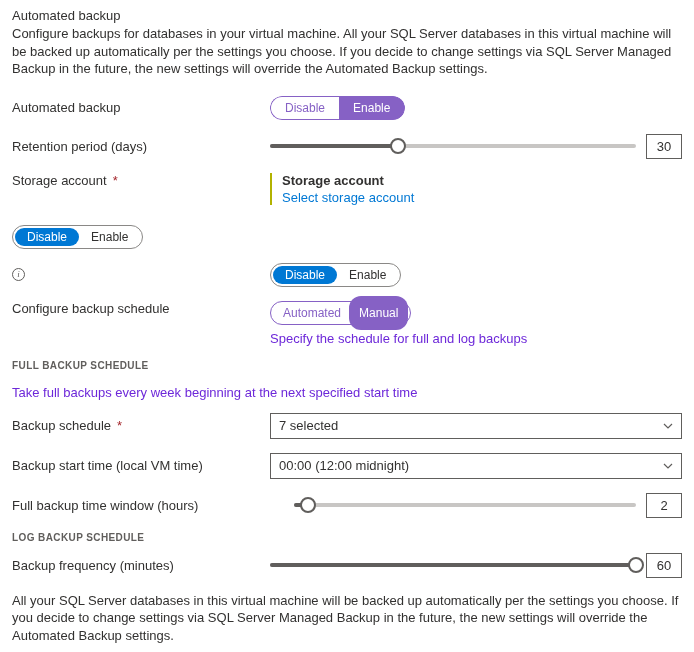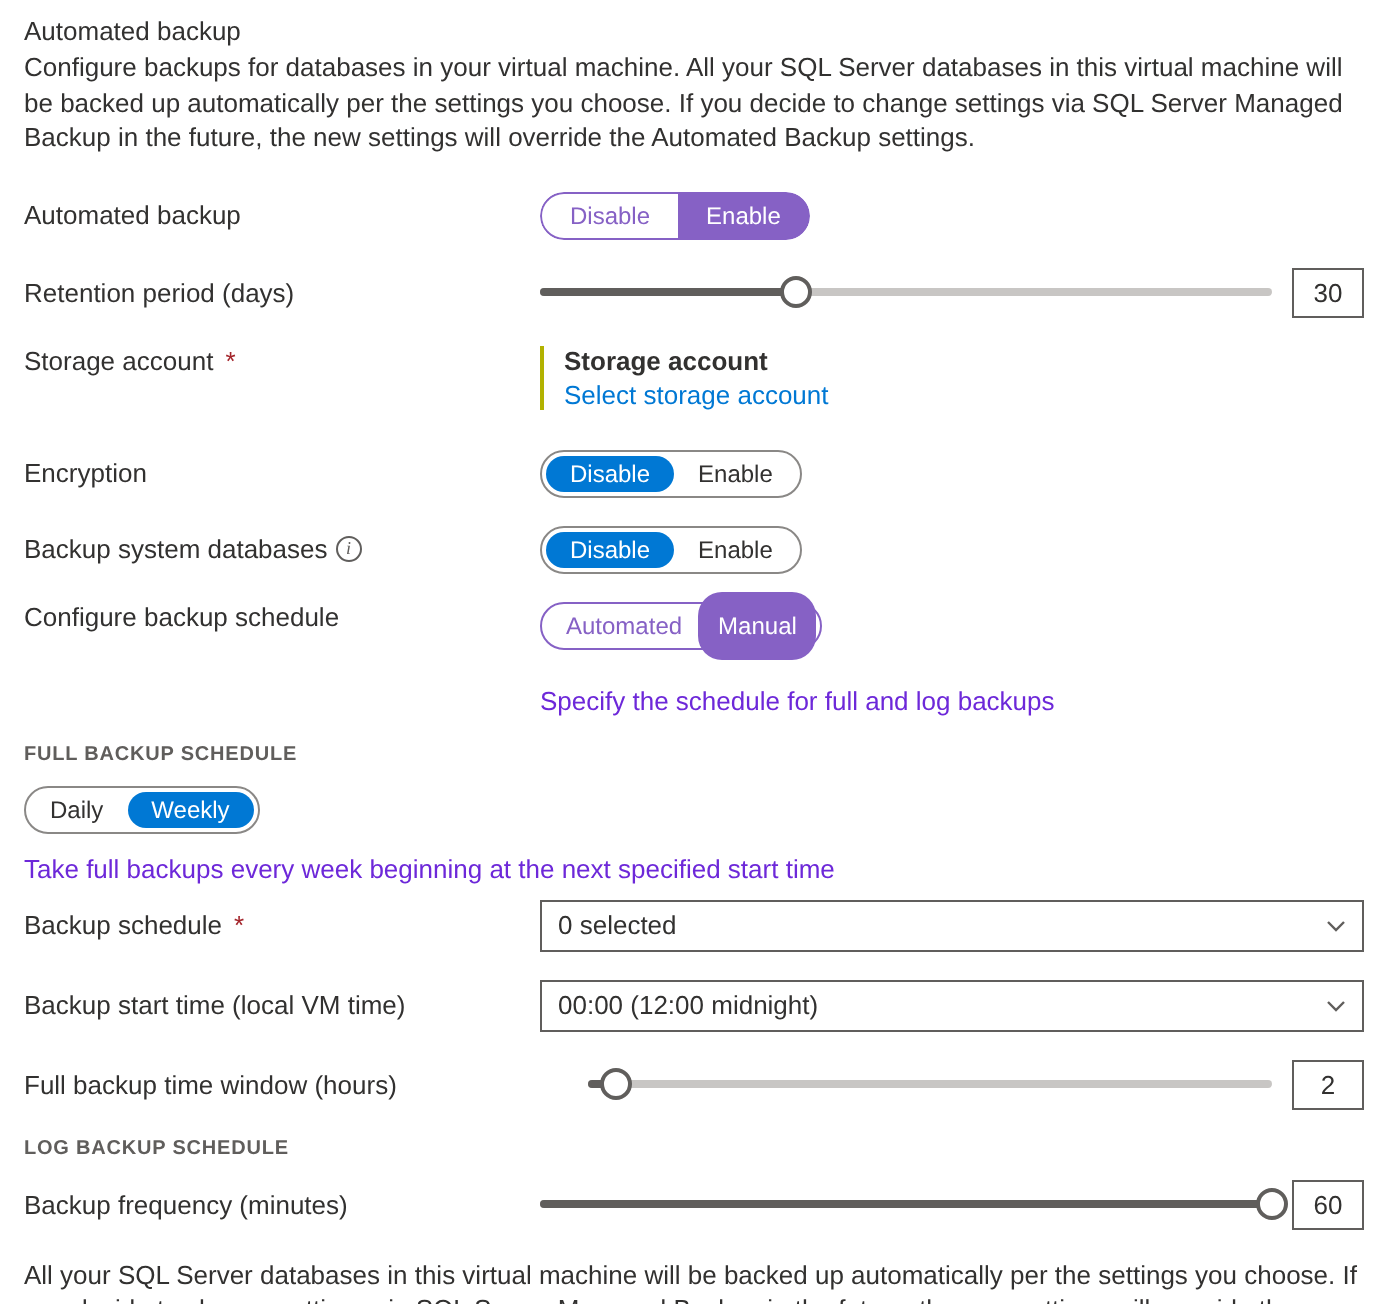--- a/index.html
+++ b/index.html
@@ -106,73 +106,67 @@
   </div>
   <div class="control-col">
     <div class="storage-block">
       <div class="storage-title">Storage account</div>
       <div class="storage-link">Select storage account</div>
     </div>
   </div>
 </div>
 
 <div class="row">
-  <div class="label-col">Encryption</div>
   <div class="control-col">
     <div class="pill-wrap-blue">
       <div class="inner-sel">Disable</div>
       <div class="plain">Enable</div>
     </div>
   </div>
 </div>
 
 <div class="row">
   <div class="label-col">
-    <span>Backup system databases</span>
     <span class="info-icon">i</span>
   </div>
   <div class="control-col">
     <div class="pill-wrap-blue">
       <div class="inner-sel">Disable</div>
       <div class="plain">Enable</div>
     </div>
   </div>
 </div>
 
 <div class="row tall" style="margin-bottom:4px;">
   <div class="label-col">Configure backup schedule</div>
-  <div class="control-col" style="flex-direction:column; align-items:flex-start; gap:14px;">
+  <div class="control-col" style="flex-direction:column; align-items:flex-start; gap:2px;">
     <div class="pill-wrap-purple">
       <div class="plain">Automated</div>
       <div class="inner-sel">Manual</div>
     </div>
     <div class="helper">Specify the schedule for full and log backups</div>
   </div>
 </div>
 
 <div class="section-hdr">FULL BACKUP SCHEDULE</div>
 
 <div class="row tall" style="margin-bottom:8px;">
   <div class="control-col" style="flex-direction:column; align-items:flex-start; gap:6px;">
-    <div class="pill-wrap-blue" style="padding:0 2px 0 0;">
-      <div class="plain">Daily</div>
-      <div class="inner-sel">Weekly</div>
-    </div>
     <div class="helper">Take full backups every week beginning at the next specified start time</div>
   </div>
 </div>
 
 <div class="row">
   <div class="label-col">
     <span>Backup schedule</span>
       <span class="req">*</span>
   </div>
   <div class="control-col">
     <div class="dropdown">
-      <span>0 selected</span>
+      <span>7 selected</span>
       <span class="chevron">
           <svg viewBox="0 0 10 10">
             <path d="M1 3 L5 7 L9 3" fill="none" stroke="#605e5c" stroke-width="1.2"></path>
           </svg>
         </span>
     </div>
   </div>
 </div>
 
 <div class="row">

